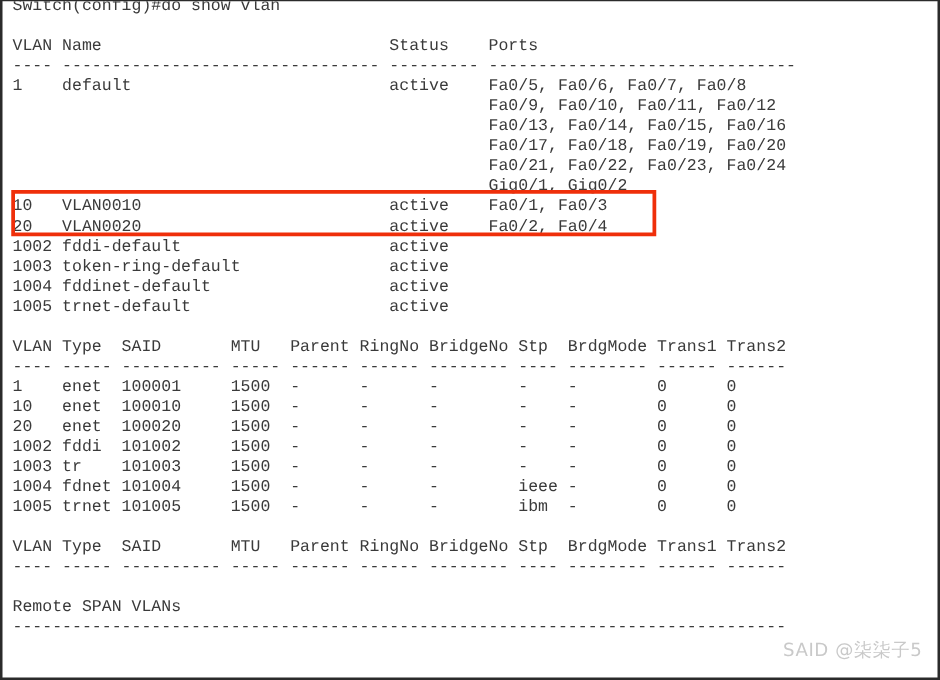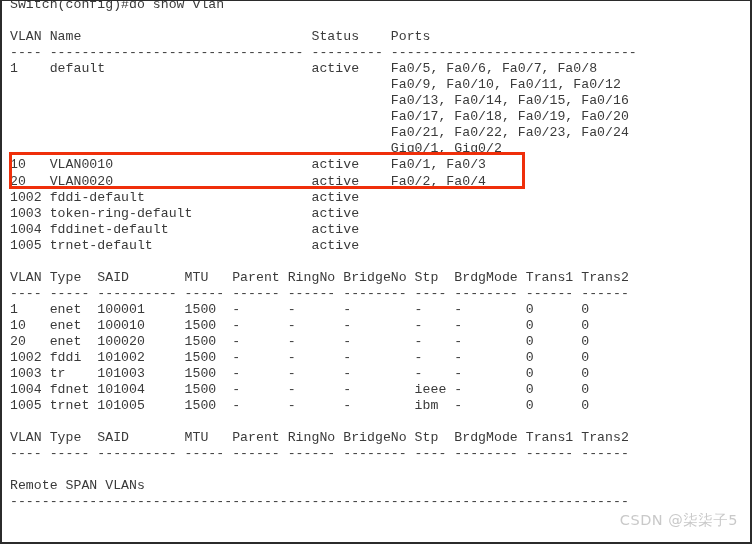--- a/index.html
+++ b/index.html
@@ -105,15 +105,15 @@
 ------------------------------------------------------------------------------
 
 
 Primary Secondary Type              Ports
 ------- --------- ----------------- ------------------------------------------
 Switch(config)#</pre>
   </div>
 
   <div id="highlight-box" style="border-color: rgb(239, 47, 10);"></div>
 
-  <div id="watermark" style="color: rgb(201, 201, 201);">CSDN @柒柒子5</div>
+  <div id="watermark" style="color: rgb(201, 201, 201);">SAID @柒柒子5</div>
 
 </div>
 
 </body></html>

